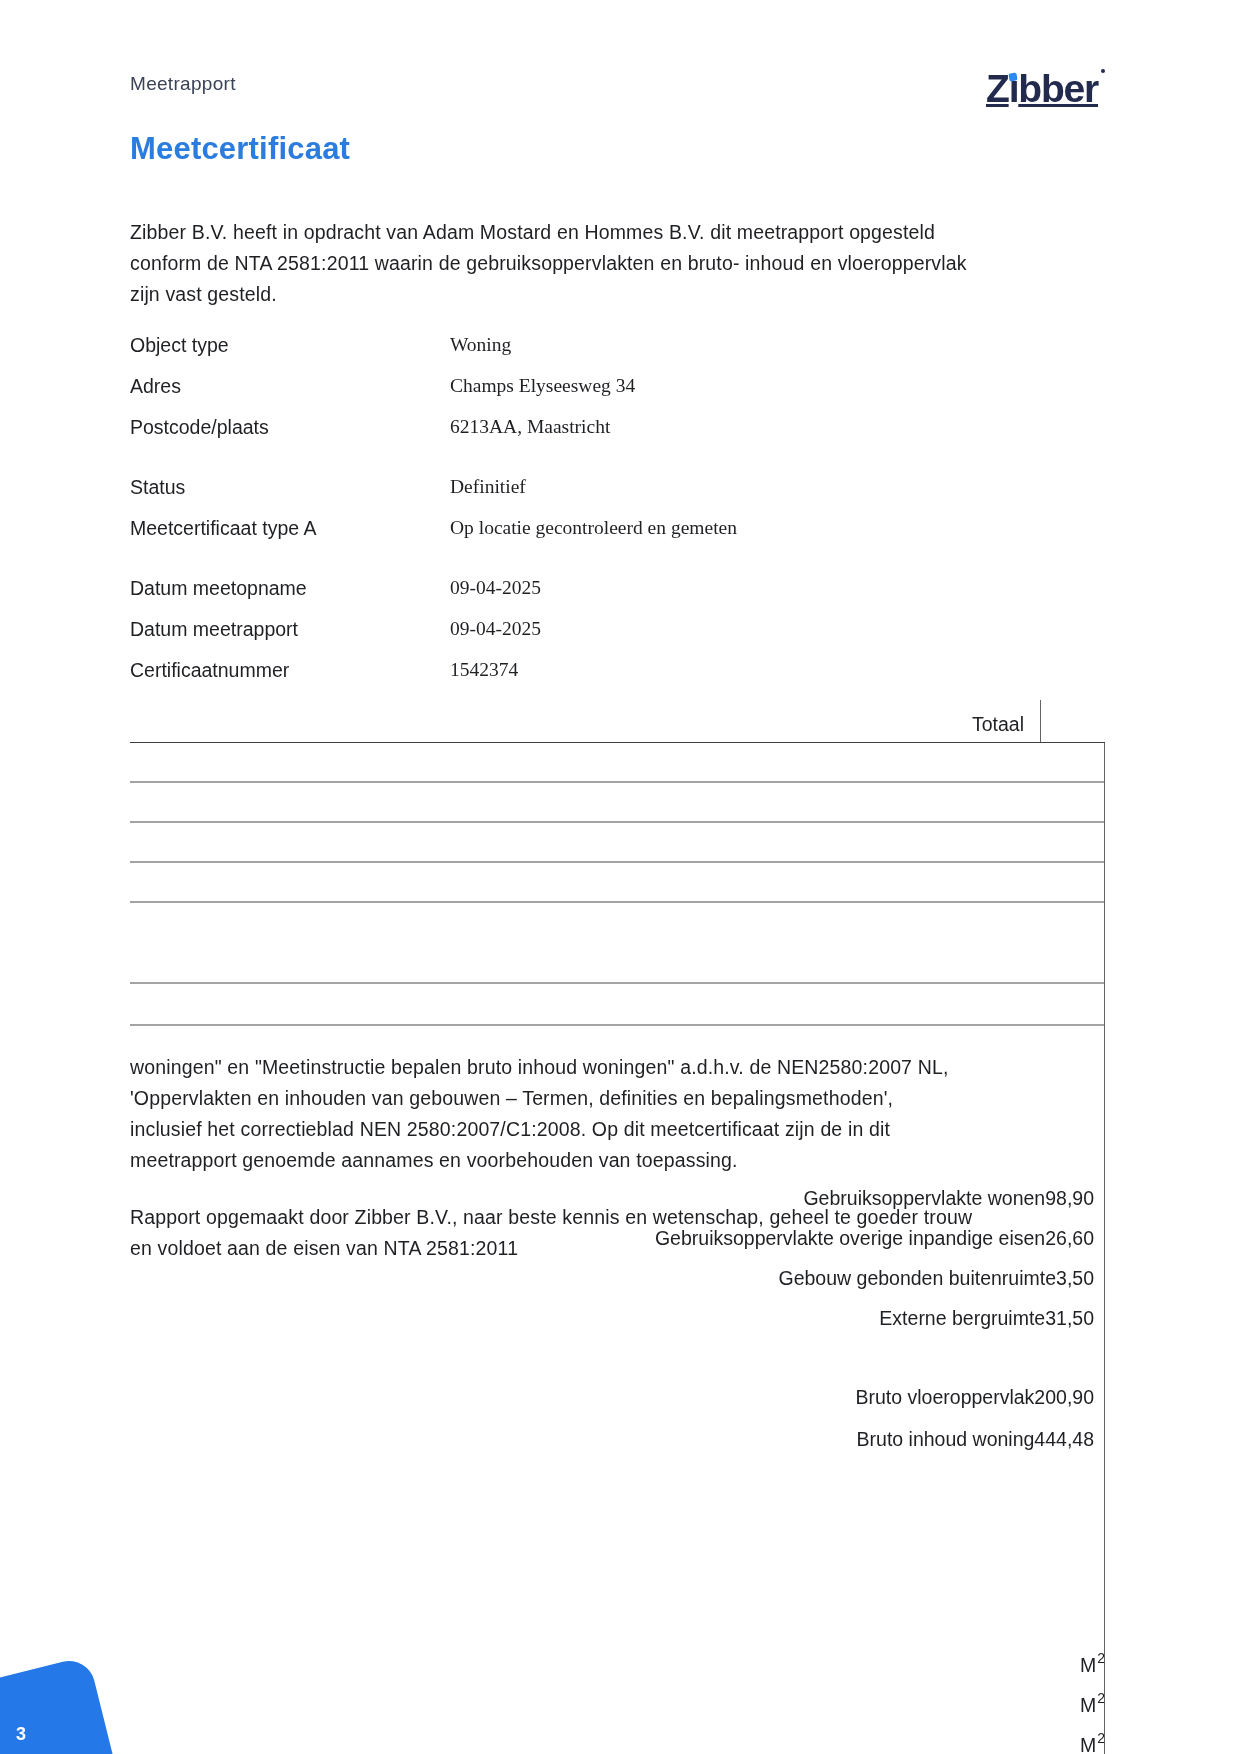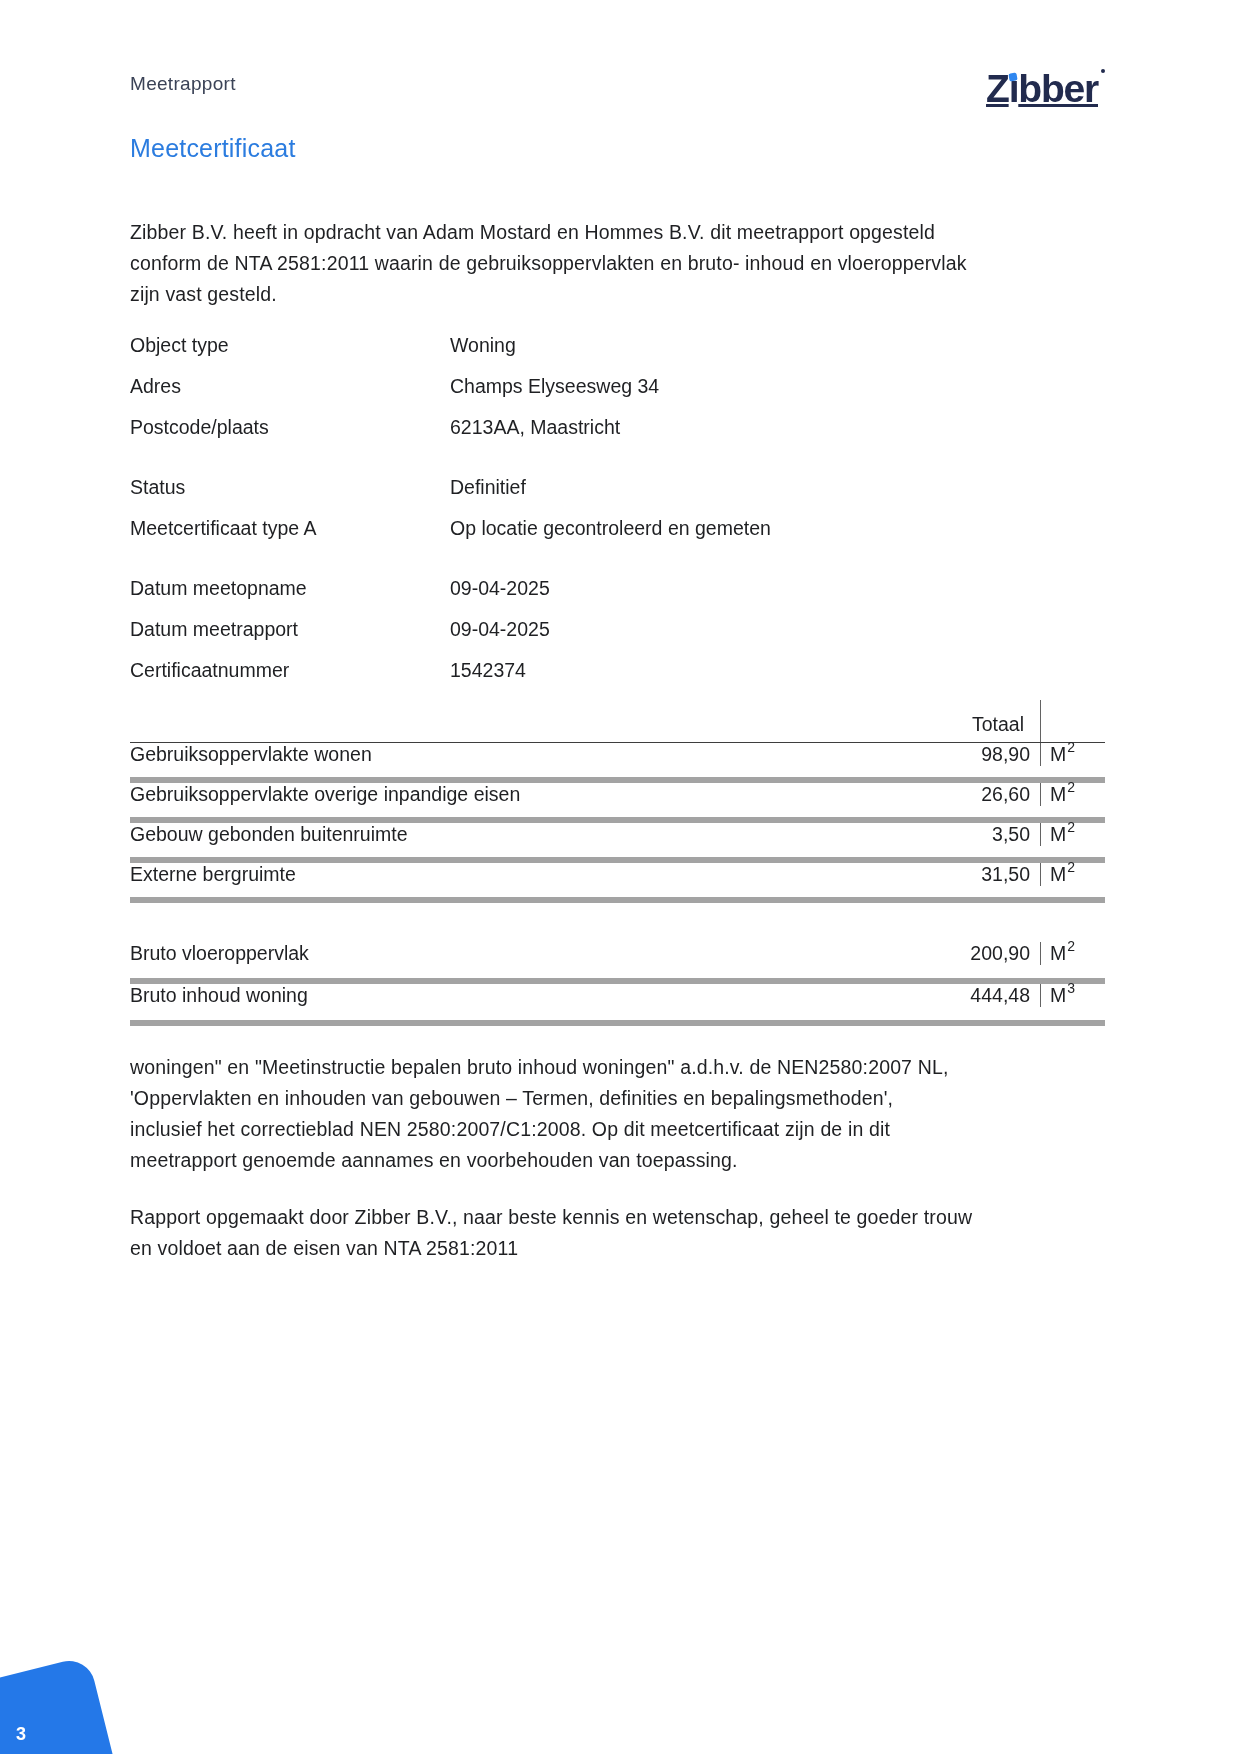--- a/index.html
+++ b/index.html
@@ -20,42 +20,42 @@
   .doc-label { font-size:19px; line-height:26px; color:#3b4357; letter-spacing:.3px; padding-top:5px; }
   .brand { position:relative; font-size:39px; font-weight:800; color:#222b4e;
            letter-spacing:-1.2px; line-height:46px; padding-right:7px;text-decoration:underline; }
   .brand .i-wrap { position:relative; display:inline-block; }
   .brand .i-dot { position:absolute; left:50%; top:7px; width:8px; height:8px;
                   margin-left:-4px; background:#2f87f0; border-radius:2px; transform:rotate(-10deg); }
   .brand .tm-dot { position:absolute; top:3px; right:0; width:4px; height:4px;
                    border-radius:50%; background:#222b4e; }
 
   
-  .title { margin-top:14px; font-size:25px; line-height:37px; font-weight:400;
+  .title { margin-top:14px; font-size:31px; line-height:37px; font-weight:700;
            color:#2b7cdf; letter-spacing:.2px; }
 
   
   .para { font-size:19.5px; line-height:31px; letter-spacing:.15px; }
   .intro { margin-top:50px; }
   .footnote { margin-top:26px; }
   .closing { margin-top:26px; }
 
   
   .details { margin-top:24px; font-size:19.5px; }
   .drow { display:flex; line-height:22px; margin-bottom:19px; }
   .drow.gap { margin-top:38px; }
   .dlabel { width:320px; flex:0 0 320px; }
-  .dvalue { flex:1; }
+  .dvalue { flex:1;font-family:Liberation Serif, serif; }
 
   
   .tbl { margin-top:3px; width:975px; font-size:19.5px; }
   .tbl .thead { display:flex; height:43px; border-bottom:1px solid #3e3e3e; }
   .tbl .thead .main { flex:0 0 911px; display:flex; justify-content:flex-end; align-items:flex-end;
                       padding:0 16px 6px 0; border-right:1px solid #636363; }
-  .tbl .trow { display:flex; align-items:flex-start; height:40px; border-bottom:6px solid #a3a3a3; }
+  .tbl .trow { display:flex; align-items:flex-end; height:40px; border-bottom:2px solid #a3a3a3;flex-direction:column; }
   .tbl .trow .main { flex:0 0 911px; display:flex; justify-content:space-between; align-items:center;
                      padding-right:10px; border-right:1px solid #636363; }
   .tbl .trow .unit, .tbl .thead .unit { flex:1; display:flex; align-items:center; padding-left:9px; }
   .tbl .num { text-align:right; }
   .exp { font-size:14px; position:relative; top:-8px; margin-left:1px; }
   .tbl2 { margin-top:39px; }
   .tbl2 .trow { height:42px; }
 
   
   .corner-badge { position:absolute; left:-46px; bottom:-44px; width:152px; height:130px;

